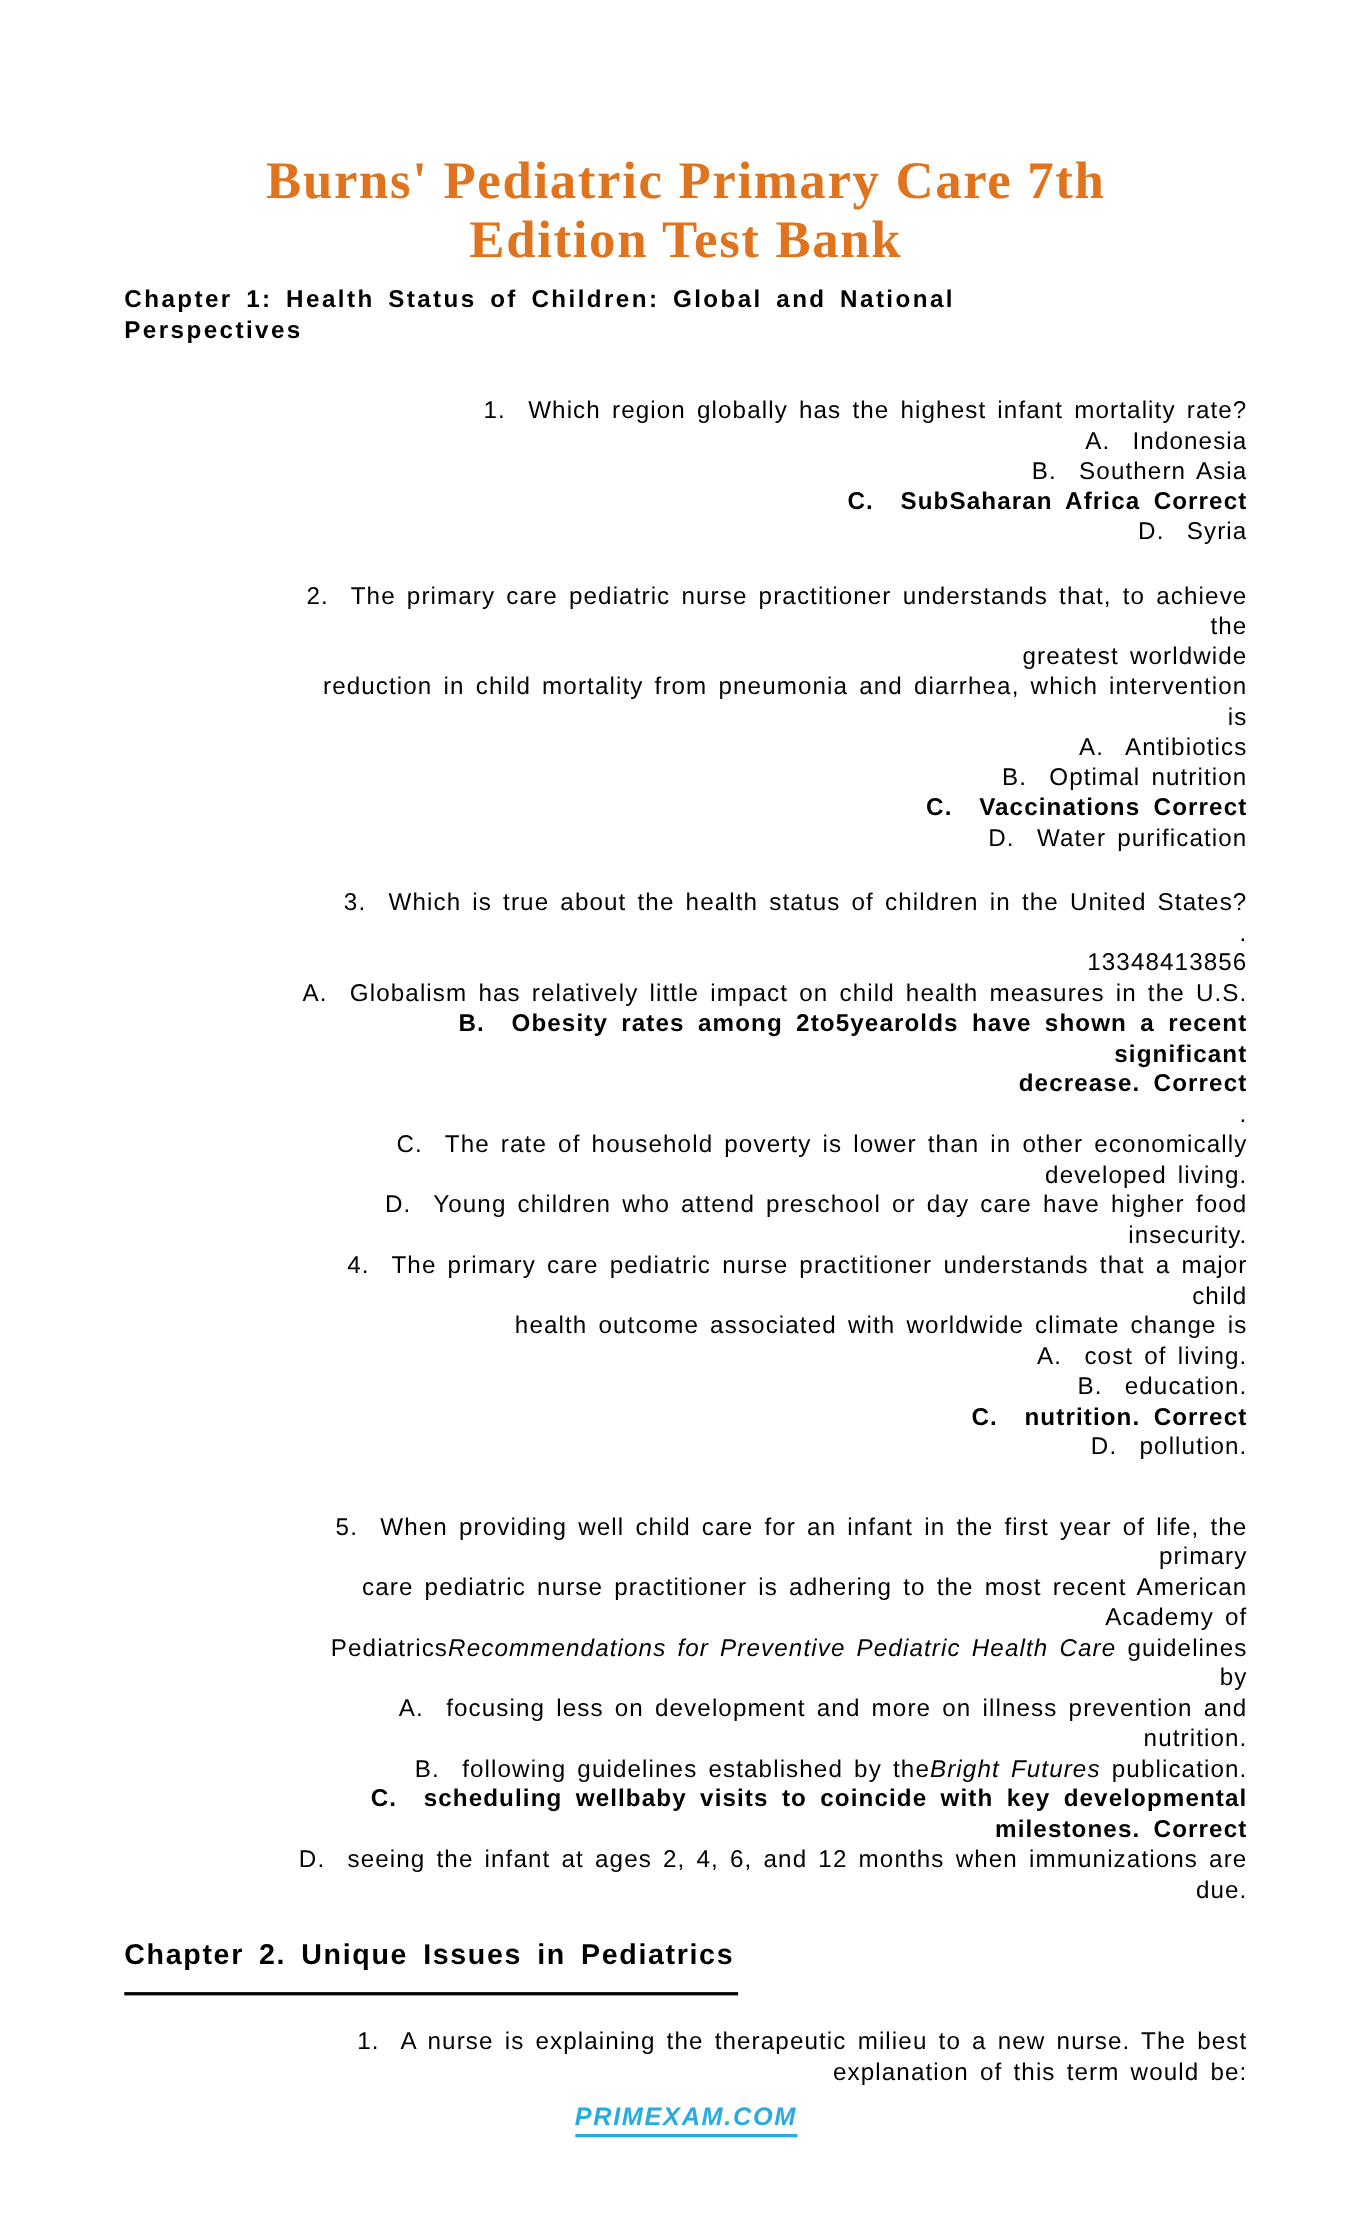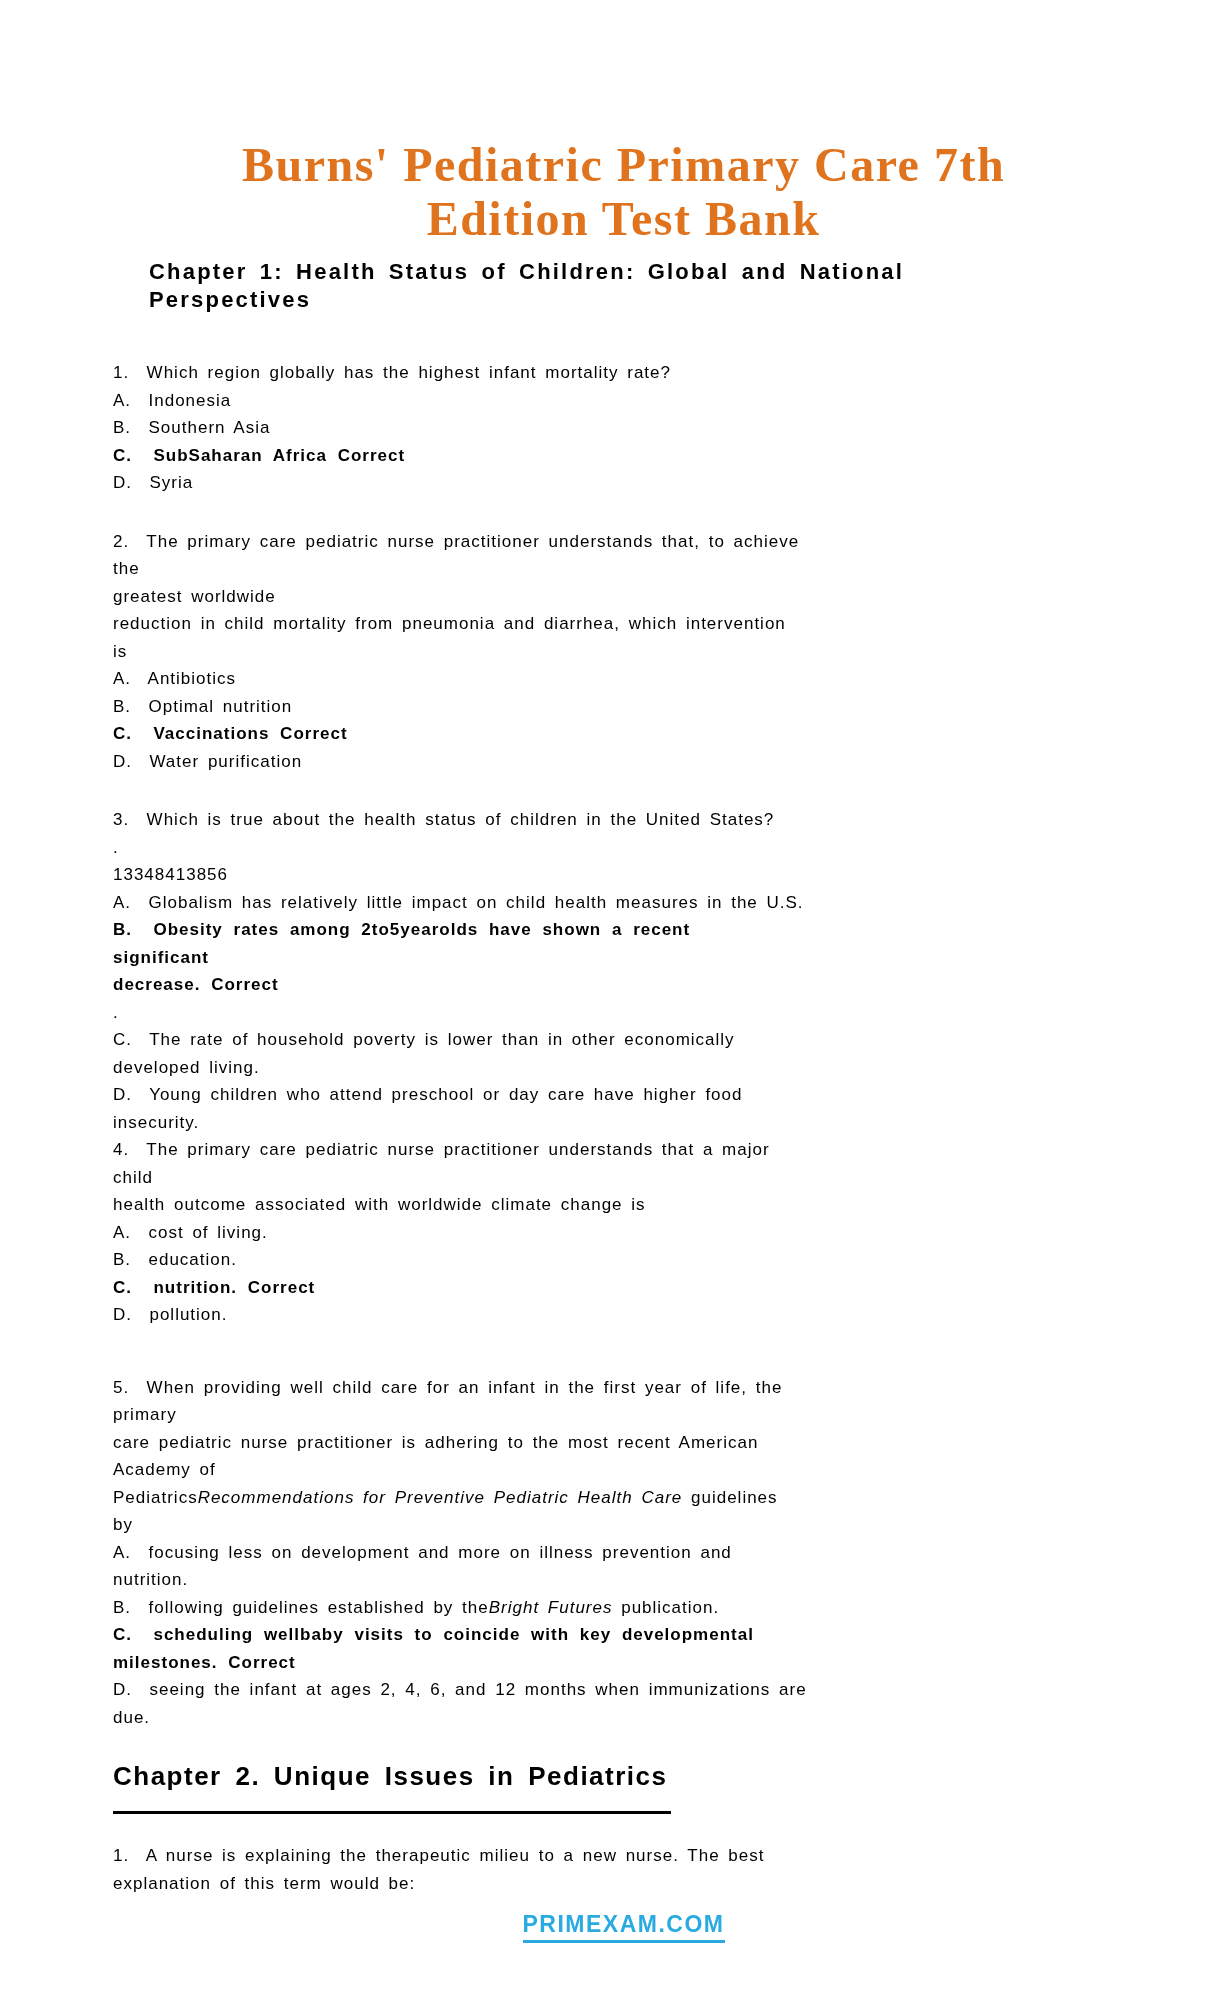--- a/index.html
+++ b/index.html
@@ -30,27 +30,27 @@
     letter-spacing:1.5px;
     color:var(--title-color);
     text-align:center;
   }
   .h1{
     font-weight:bold;
     font-size:22px;
     line-height:28px;
     letter-spacing:2.2px;
     word-spacing:4px;
-    margin-left:36px;
   }
   .body{
-    font-size:17px;
+    font-size:22px;
     line-height:27.5px;
     letter-spacing:1px;
     word-spacing:3px;
+    text-align:right;
   }
   .seg-b{font-weight:bold;word-spacing:5px;}
   .seg-i{font-style:italic;}
   .h2{
     font-size:26px;
     line-height:34px;
     font-weight:bold;
     letter-spacing:1.5px;
     word-spacing:5px;
   }
@@ -66,20 +66,21 @@
     line-height:30px;
     font-weight:bold;
     letter-spacing:1.5px;
   }
   .link-text{
     display:inline-block;
     color:var(--link-color);
     border-bottom:3px solid var(--link-color);
     padding-bottom:1px;
     cursor:pointer;
+    font-style:italic;
   }
   .gap{height:31px;}
   .gap-lg{height:45px;}
   .gap-md{height:28px;}
   .gap-sm{height:12px;}
   .gap-xs{height:12px;}
 </style>
 </head>
 <body>
 

